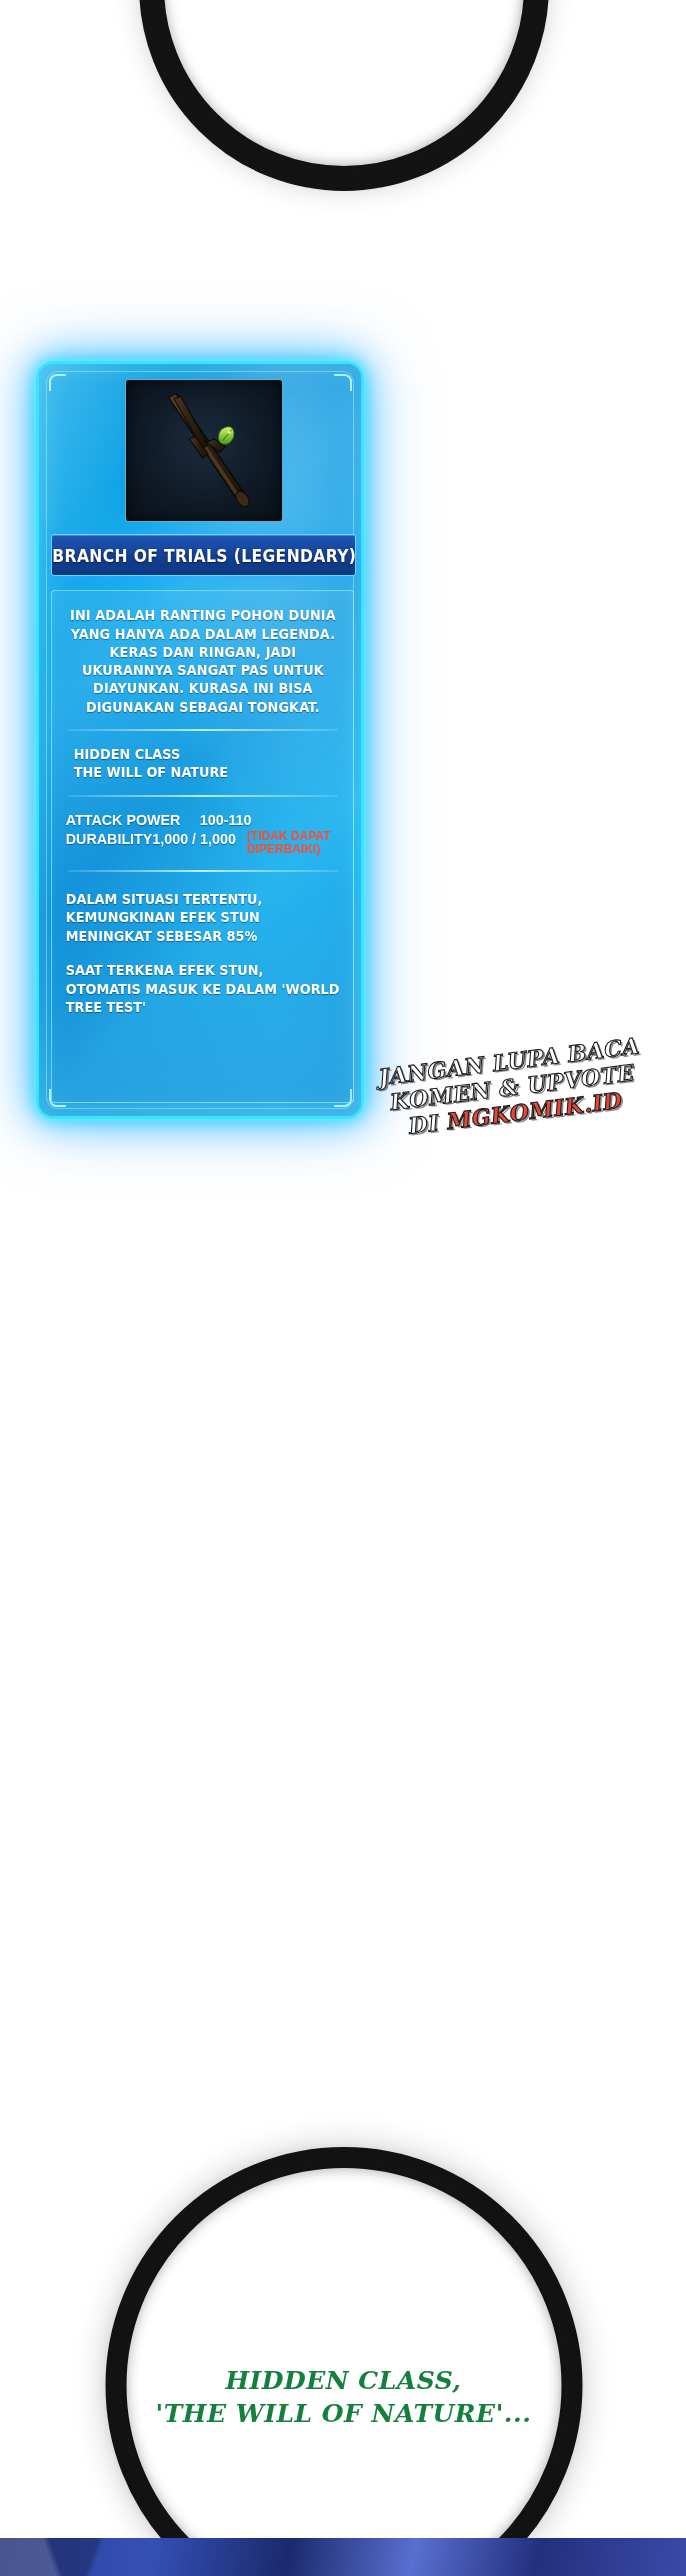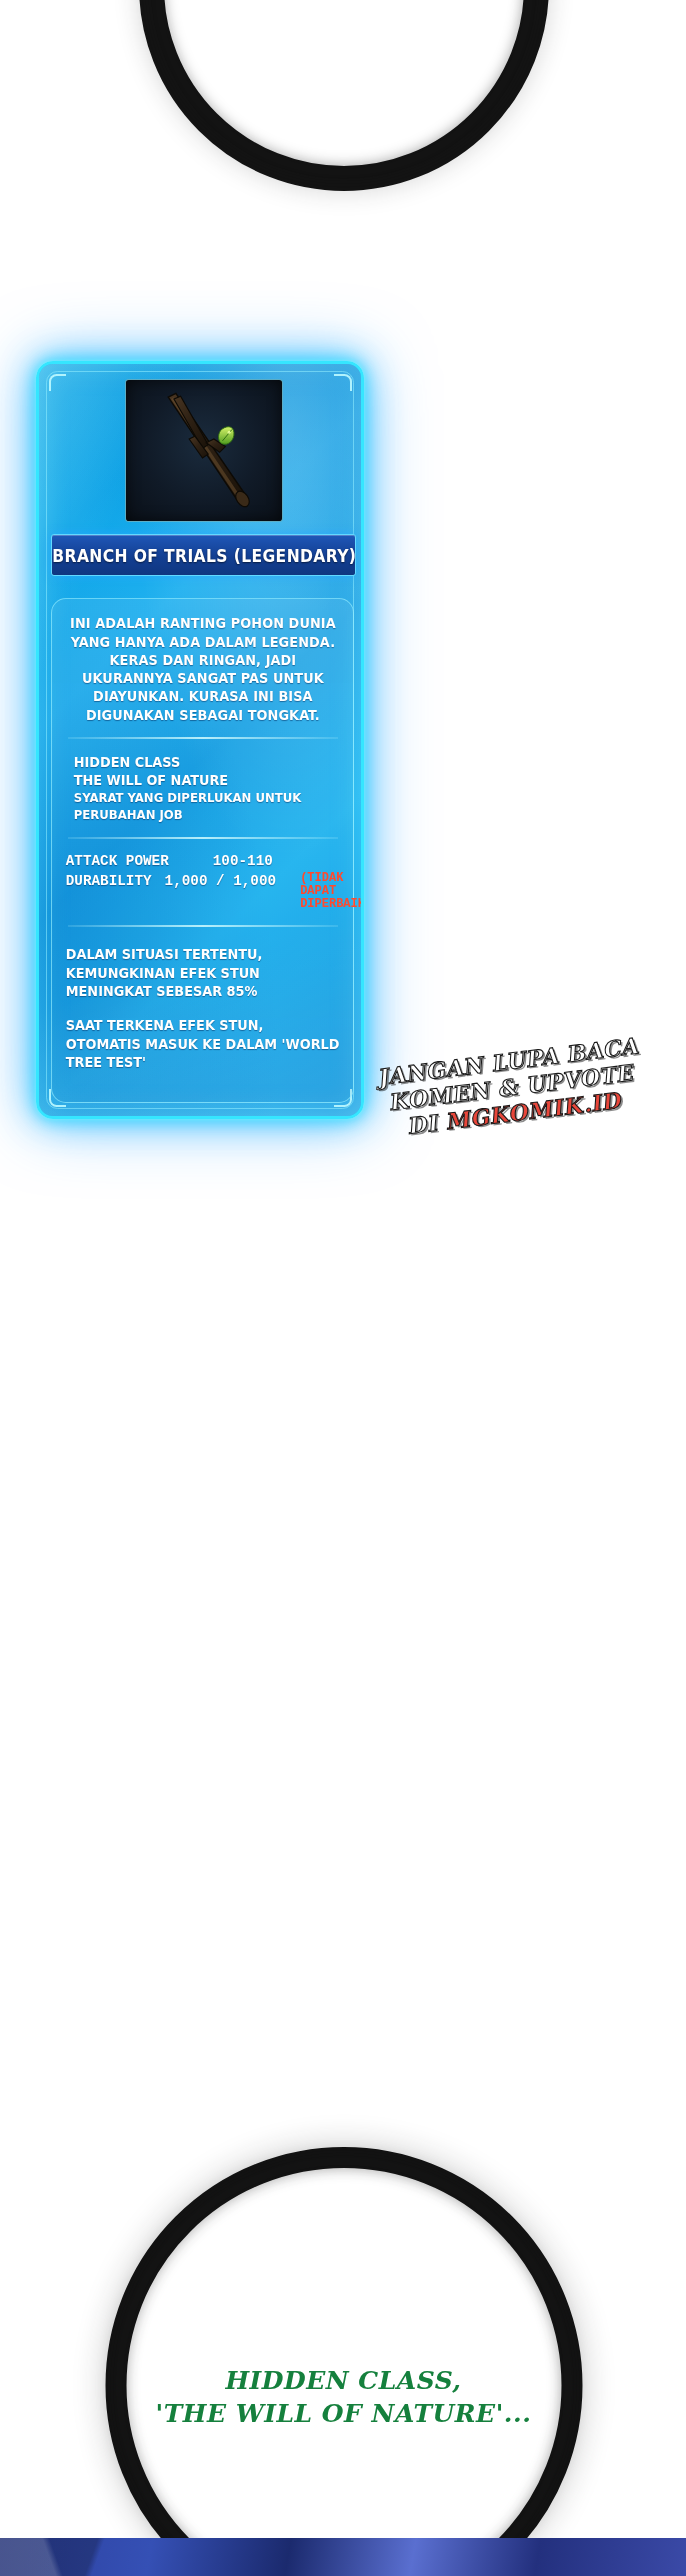--- a/index.html
+++ b/index.html
@@ -177,25 +177,25 @@
     color: #ffffff;
     text-shadow: 0 1px 1.9px rgba(0,0,0,0.55);
     white-space: nowrap;
     transform: scaleX(0.96);
   }
 
   
   .body-panel {
     position: absolute;
     left: 12.4px;
-    top: 234px;
+    top: 226px;
     width: 303px;
     bottom: 13.4px;
     border: 1.9px solid rgba(150,240,255,0.65);
-    border-radius: 15px;
+    border-radius: 4px;
     background: linear-gradient(180deg, rgba(255,255,255,0.07), rgba(0,70,140,0.06));
     box-sizing: border-box;
     padding: 15.3px 13.4px 9.5px 13.4px;
     color: #ffffff;
   }
   .desc {
     text-align: center;
     font-family: "DejaVu Sans Condensed", "Liberation Sans Narrow", "Liberation Sans", sans-serif;
     font-weight: bold;
     font-size: 14.3px;
@@ -215,26 +215,25 @@
     line-height: 1.3;
     text-shadow: 0 1px 1px rgba(0,40,90,0.5);
     margin-left: 8px;
   }
   .block .sub {
     font-size: 13px;
     font-weight: bold;
   }
   .stats-row {
     display: flex;
-    font-family: Liberation Mono, monospace;
+    font-family: Liberation Sans, sans-serif;
     font-weight: bold;
     font-size: 14.3px;
     line-height: 1.34;
     text-shadow: 0 1px 1px rgba(0,40,90,0.5);
-    gap: 13px;
   }
   .stats-row .label { width: 134px; }
   .stats-row .value { flex: 0 0 auto; }
   .note {
     color: #ff4a2e;
     font-size: 12px;
     font-weight: bold;
     line-height: 1.12;
     margin-left: 11px;
     text-shadow: none;
@@ -340,21 +339,20 @@
   </div>
 
   <div class="body-panel">
     <div class="desc">INI ADALAH RANTING POHON DUNIA YANG HANYA ADA DALAM LEGENDA. KERAS DAN RINGAN, JADI UKURANNYA SANGAT PAS UNTUK DIAYUNKAN. KURASA INI BISA DIGUNAKAN SEBAGAI TONGKAT.</div>
 
     <div class="divider"></div>
 
     <div class="block">
       <div>HIDDEN CLASS</div>
       <div>THE WILL OF NATURE</div>
-      <div class="sub">SYARAT YANG DIPERLUKAN UNTUK PERUBAHAN JOB</div>
     </div>
 
     <div class="divider"></div>
 
     <div class="stats-row">
       <span class="label">ATTACK POWER</span>
       <span class="value">100-110</span>
     </div>
     <div class="stats-row">
       <span class="label">DURABILITY</span>

